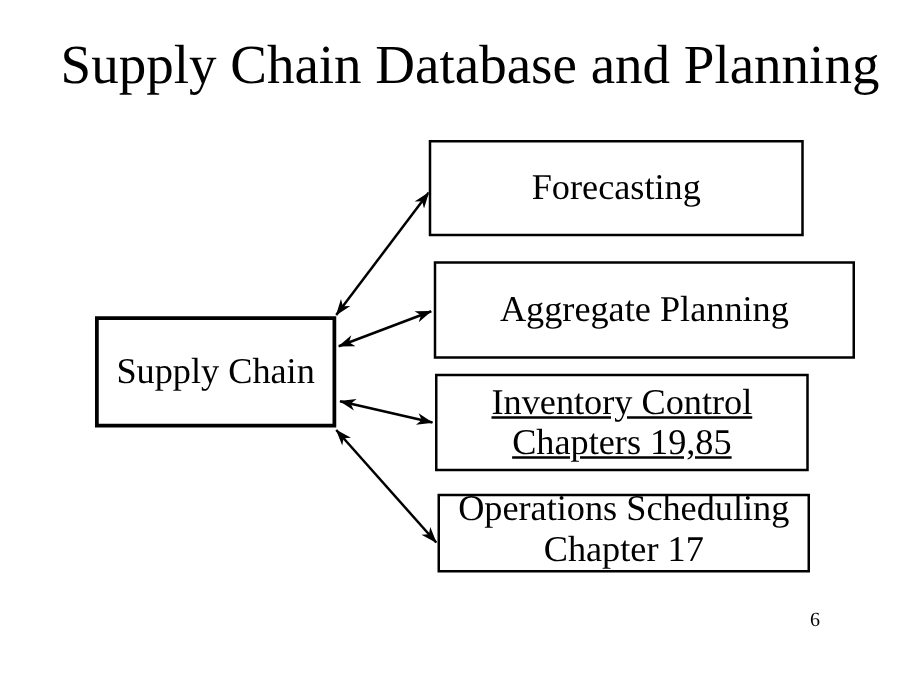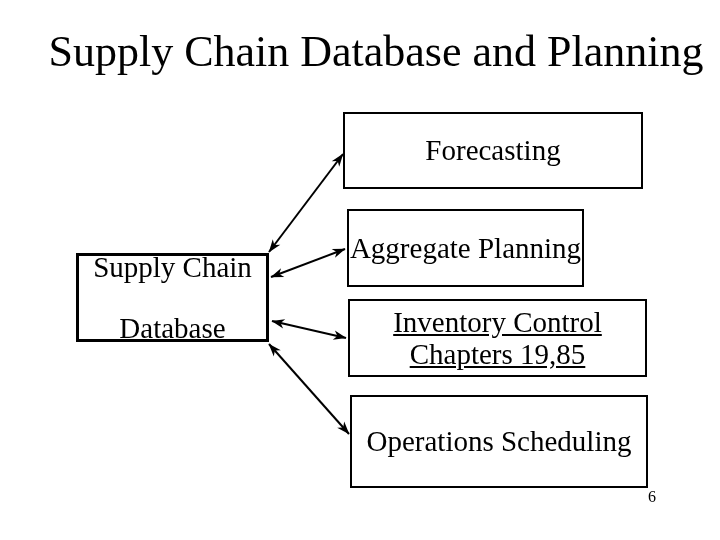--- a/index.html
+++ b/index.html
@@ -53,23 +53,23 @@
   .node-box span { display: block; }
   .box-source {
     left: 76px;
     top: 253px;
     width: 193px;
     height: 89px;
     border-width: 3px;
     gap: 28px;
   }
   .box-t0 { left: 343px; top: 112px; width: 300px; height: 77px; }
-  .box-t1 { left: 347px; top: 209px; width: 237px; height: 78px; }
+  .box-t1 { left: 347px; top: 209px; width: 337px; height: 78px; }
   .box-t2 { left: 348px; top: 299px; width: 299px; height: 78px; text-decoration: underline; }
-  .box-t3 { left: 350px; top: 395px; width: 298px; height: 93px; }
+  .box-t3 { left: 350px; top: 395px; width: 298px; height: 63px; justify-content: flex-end; }
   .page-number {
     position: absolute;
     left: 648px;
     top: 488px;
     font-size: 16px;
   }
 </style>
 </head>
 <body>
 
@@ -84,35 +84,35 @@
       </marker>
     </defs>
     <line x1="269" y1="252" x2="343" y2="154" stroke="#000000" stroke-width="2" marker-start="url(#arrowhead)" marker-end="url(#arrowhead)"></line>
     <line x1="271" y1="277" x2="345" y2="249" stroke="#000000" stroke-width="2" marker-start="url(#arrowhead)" marker-end="url(#arrowhead)"></line>
     <line x1="272" y1="321" x2="346" y2="338" stroke="#000000" stroke-width="2" marker-start="url(#arrowhead)" marker-end="url(#arrowhead)"></line>
     <line x1="269" y1="344" x2="349" y2="434" stroke="#000000" stroke-width="2" marker-start="url(#arrowhead)" marker-end="url(#arrowhead)"></line>
   </svg>
 
   <div class="node-box box-source">
     <span>Supply Chain</span>
-    <span>Database</span>
   </div>
 
   <div class="node-box box-t0">
     <span>Forecasting</span>
   </div>
 
   <div class="node-box box-t1">
     <span>Aggregate Planning</span>
   </div>
 
   <div class="node-box box-t2">
     <span>Inventory Control</span>
     <span>Chapters 19,85</span>
   </div>
 
   <div class="node-box box-t3">
     <span>Operations Scheduling</span>
+    <span>Chapter 17</span>
   </div>
 
   <div class="page-number">6</div>
 
 </div>
 
 </body></html>

